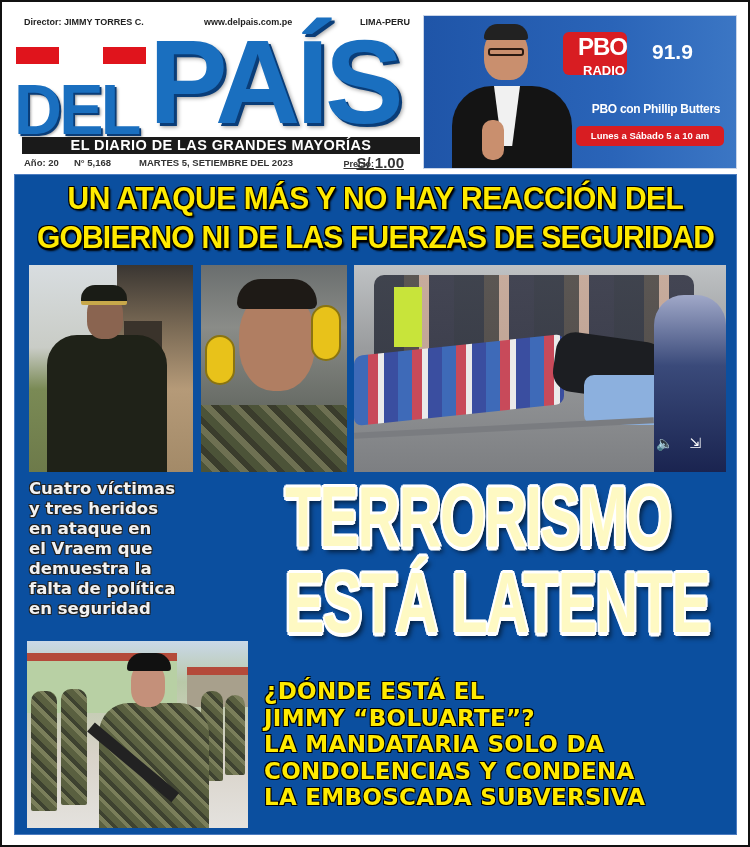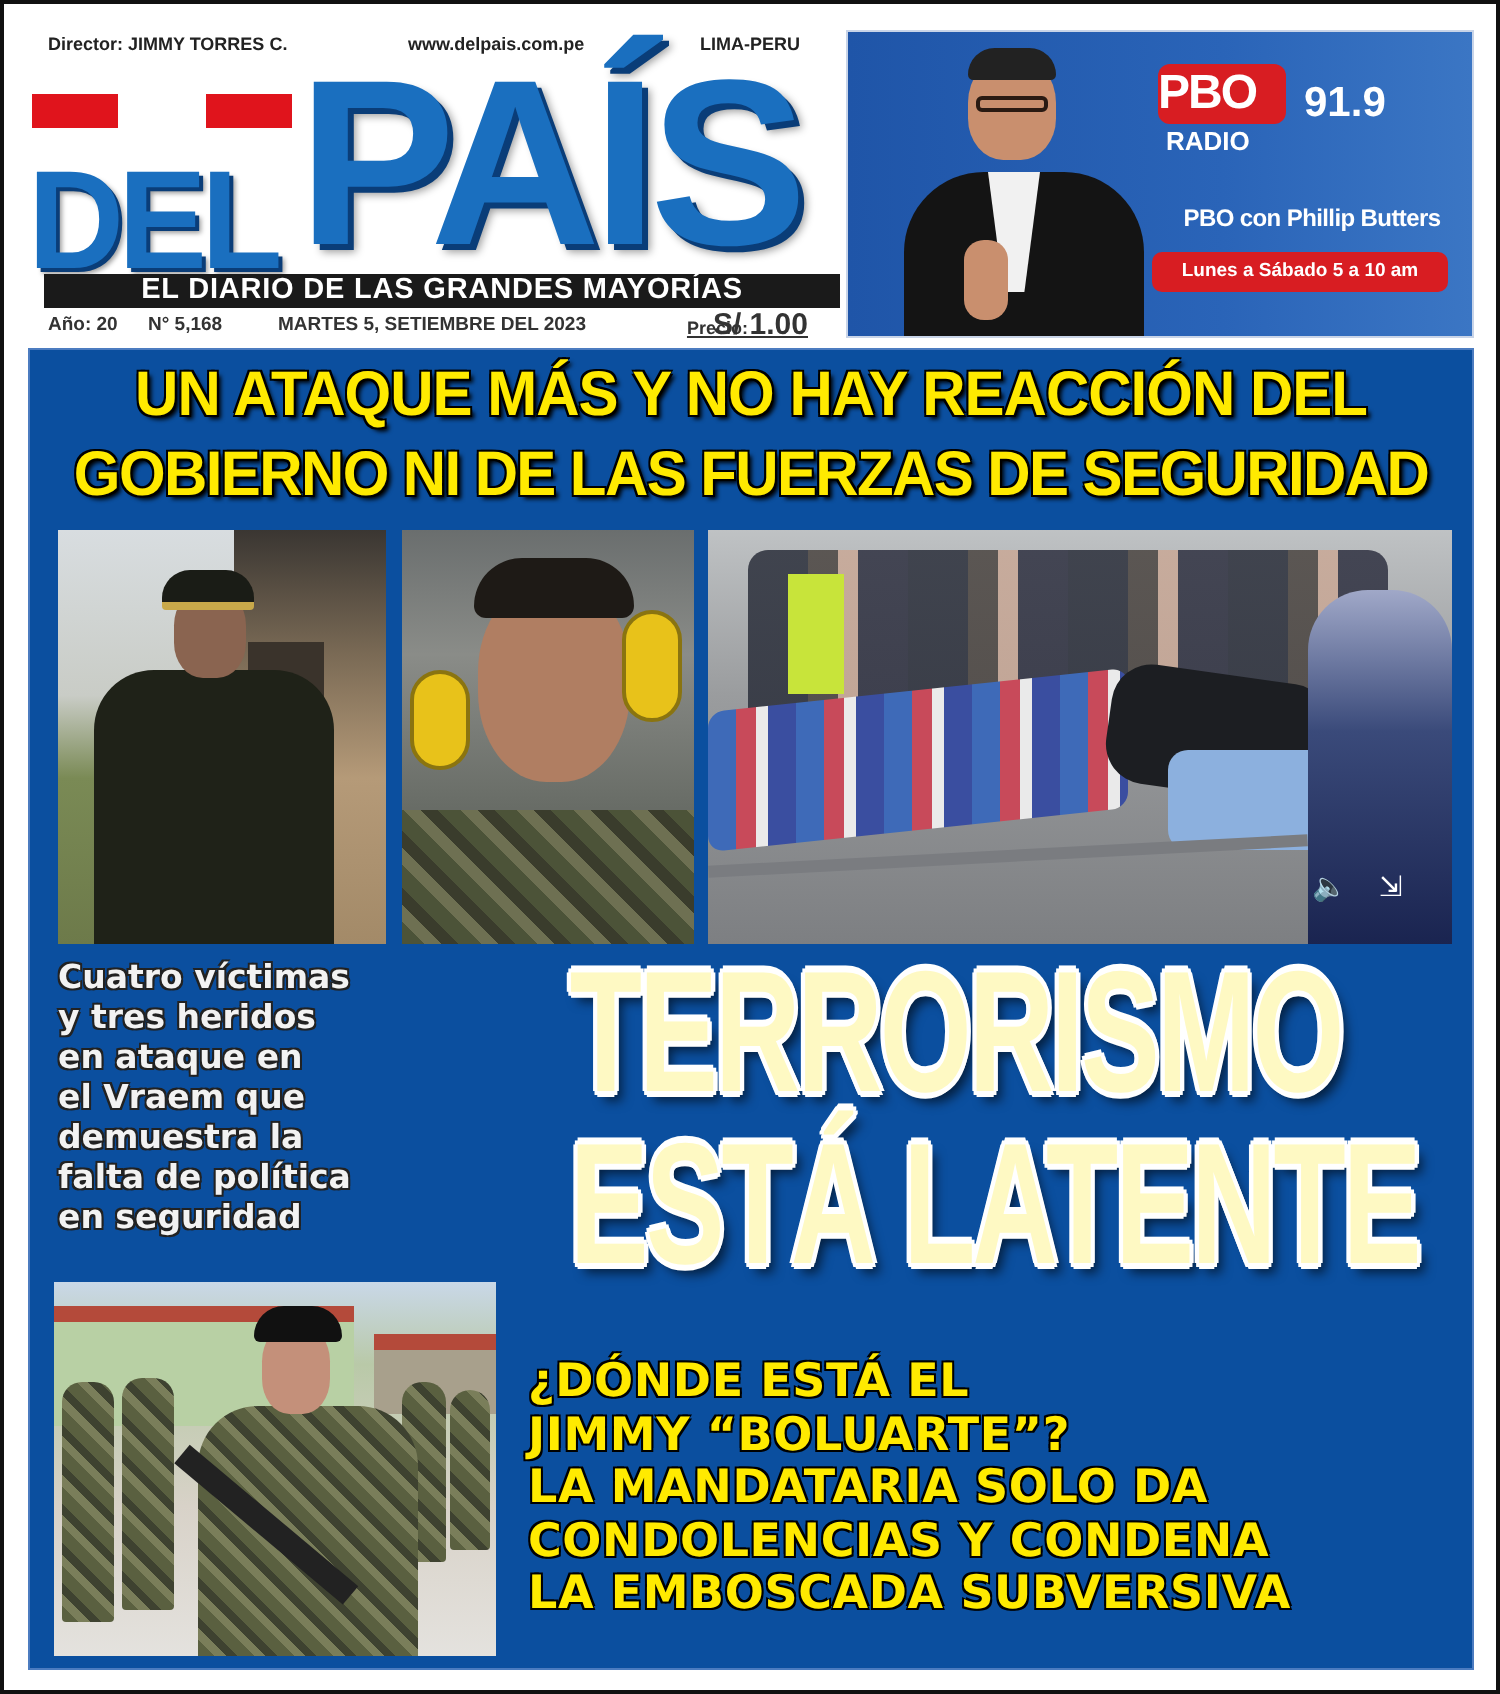--- a/index.html
+++ b/index.html
@@ -3,21 +3,21 @@
 <meta charset="utf-8">
 <style>
   * { box-sizing: border-box; margin: 0; padding: 0; }
   html, body { width: 750px; height: 847px; background: #ffffff; overflow: hidden; }
   body { font-family: "Liberation Sans", sans-serif; position: relative; }
 
   .page { position: absolute; left: 0; top: 0; width: 750px; height: 847px; border: 2px solid #111; background: #fff; }
 
   
   .masthead { position: absolute; left: 12px; top: 8px; width: 400px; height: 160px; }
-  .mast-top { position: absolute; top: 7px; left: 10px; right: 14px; height: 14px; font-size: 9px; font-weight: bold; color: #222; }
+  .mast-top { position: absolute; top: 7px; left: 10px; right: 4px; height: 14px; font-size: 9px; font-weight: bold; color: #222; }
   .mast-top .director { position: absolute; left: 0; }
   .mast-top .web { position: absolute; left: 180px; }
   .mast-top .city { position: absolute; right: 0; }
   .flag { position: absolute; left: 2px; top: 37px; width: 130px; height: 17px; display: flex; }
   .flag div { flex: 1; }
   .logo { position: absolute; left: 0; top: 20px; width: 400px; height: 112px; }
   .logo .del { position: absolute; left: 0; top: 50px; font-family: "Liberation Sans", sans-serif; font-weight: 900; font-size: 70px; line-height: 60px; color: #1a6fbf; letter-spacing: -3px; transform: scaleX(0.95); transform-origin: left; text-shadow: 2px 2px 0 #0a3d78, 3px 3px 3px rgba(0,0,0,0.4); }
   .logo .pais { position: absolute; left: 135px; top: -4px; font-family: "Liberation Sans", sans-serif; font-weight: 700; font-size: 118px; line-height: 112px; color: #1a6fbf; letter-spacing: -4px; text-shadow: 3px 3px 0 #0a3d78, 4px 4px 4px rgba(0,0,0,0.4); }
   .tagline { position: absolute; left: 8px; top: 127px; width: 398px; height: 17px; background: #1a1a1a; color: #fff; font-weight: bold; font-size: 14.5px; line-height: 17px; letter-spacing: 0.4px; text-align: center; white-space: nowrap; }
   .issue-line { position: absolute; left: 10px; top: 147px; width: 396px; height: 14px; font-size: 9.5px; color: #333; font-weight: bold; white-space: nowrap; }
@@ -30,21 +30,21 @@
 
   
   .ad { position: absolute; left: 421px; top: 13px; width: 314px; height: 154px; background: linear-gradient(90deg, #1f55a8 0%, #2a64b8 60%, #3b76c4 100%); border: 1px solid #c8d4e8; overflow: hidden; }
   .ad .host { position: absolute; left: 20px; top: 4px; width: 130px; height: 150px; }
   .host .head { position: absolute; left: 40px; top: 8px; width: 44px; height: 52px; border-radius: 45% 45% 40% 40%; background: #c98f6e; }
   .host .hair { position: absolute; left: 40px; top: 4px; width: 44px; height: 16px; border-radius: 20px 20px 4px 4px; background: #222; }
   .host .glasses { position: absolute; left: 44px; top: 28px; width: 36px; height: 8px; border: 2px solid #2a1a12; border-radius: 3px; }
   .host .body { position: absolute; left: 8px; top: 66px; width: 120px; height: 90px; background: #141414; border-radius: 40px 40px 0 0; }
   .host .shirt { position: absolute; left: 50px; top: 66px; width: 26px; height: 60px; background: #f1f1f1; clip-path: polygon(0 0,100% 0,70% 100%,30% 100%); }
   .host .thumb { position: absolute; left: 38px; top: 100px; width: 22px; height: 40px; background: #c98f6e; border-radius: 10px; }
-  .pbo-logo { position: absolute; left: 155px; top: 16px; width: 64px; height: 30px; background: #d81d22; border-radius: 6px; color: #fff; font-weight: 900; font-size: 24px; line-height: 30px; text-align: left; letter-spacing: -1px; }
+  .pbo-logo { position: absolute; left: 139px; top: 16px; width: 64px; height: 43px; background: #d81d22; border-radius: 6px; color: #fff; font-weight: 900; font-size: 24px; line-height: 30px; text-align: right; letter-spacing: -1px; }
   .pbo-radio { position: absolute; left: 159px; top: 47px; color: #fff; font-weight: 900; font-size: 13px; }
   .freq { position: absolute; left: 228px; top: 24px; color: #fff; font-weight: 900; font-size: 21px; }
   .freq small { font-size: 10px; vertical-align: top; margin-left: 48px; }
   .show { position: absolute; left: 150px; top: 86px; width: 164px; text-align: center; color: #fff; font-weight: bold; font-size: 12px; letter-spacing: -0.3px; }
   .schedule { position: absolute; left: 152px; top: 110px; width: 148px; height: 20px; background: #d81d22; border-radius: 5px; color: #fff; font-weight: bold; font-size: 9.5px; line-height: 20px; text-align: center; }
 
   
   .main { position: absolute; left: 12px; top: 172px; width: 723px; height: 661px; background: #0b4f9f; border: 1px solid #4c7cc0; }
   .kicker { position: absolute; left: 0; top: 5px; width: 100%; text-align: center; color: #ffea00; font-weight: 900; font-size: 30px; line-height: 38px; letter-spacing: -0.5px; transform: scaleY(1.05); text-shadow: 1px 1px 0 #000, -1px -1px 0 #000, 1px -1px 0 #000, -1px 1px 0 #000, 2px 2px 2px #000; white-space: nowrap; }
   .kicker .l2 { letter-spacing: -0.8px; }

